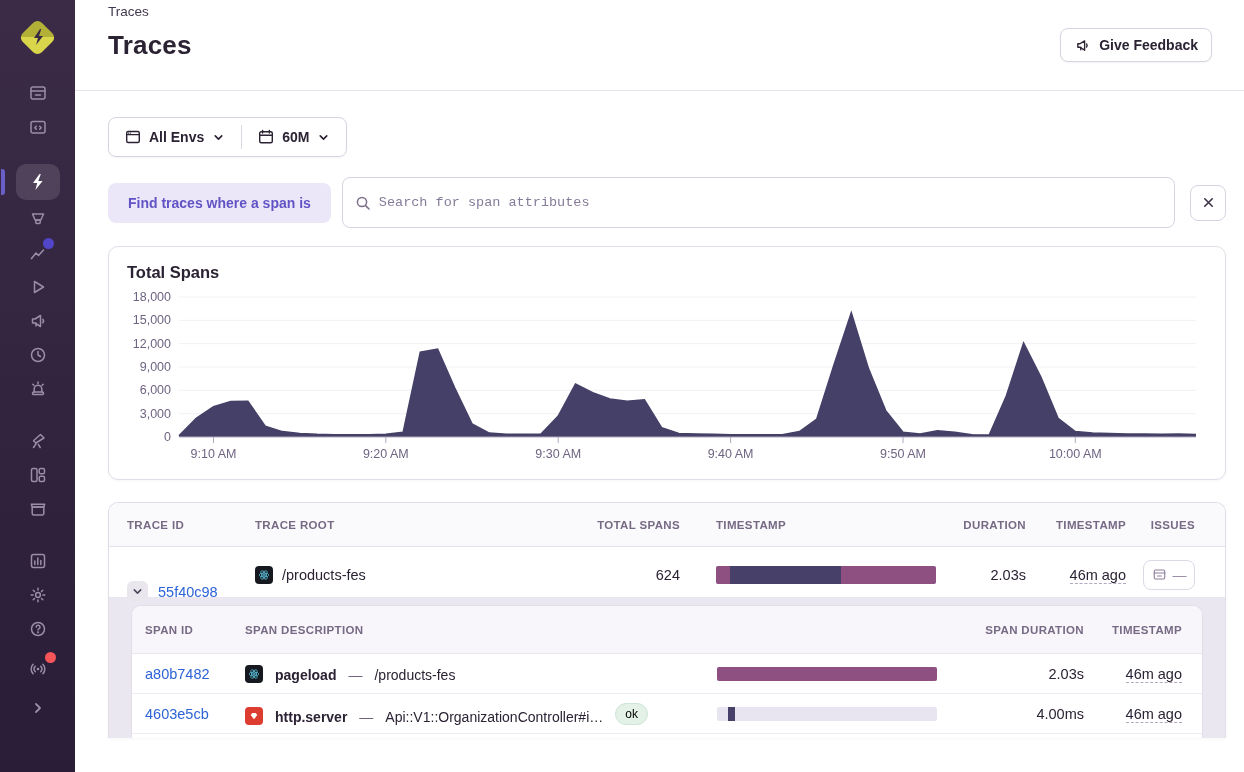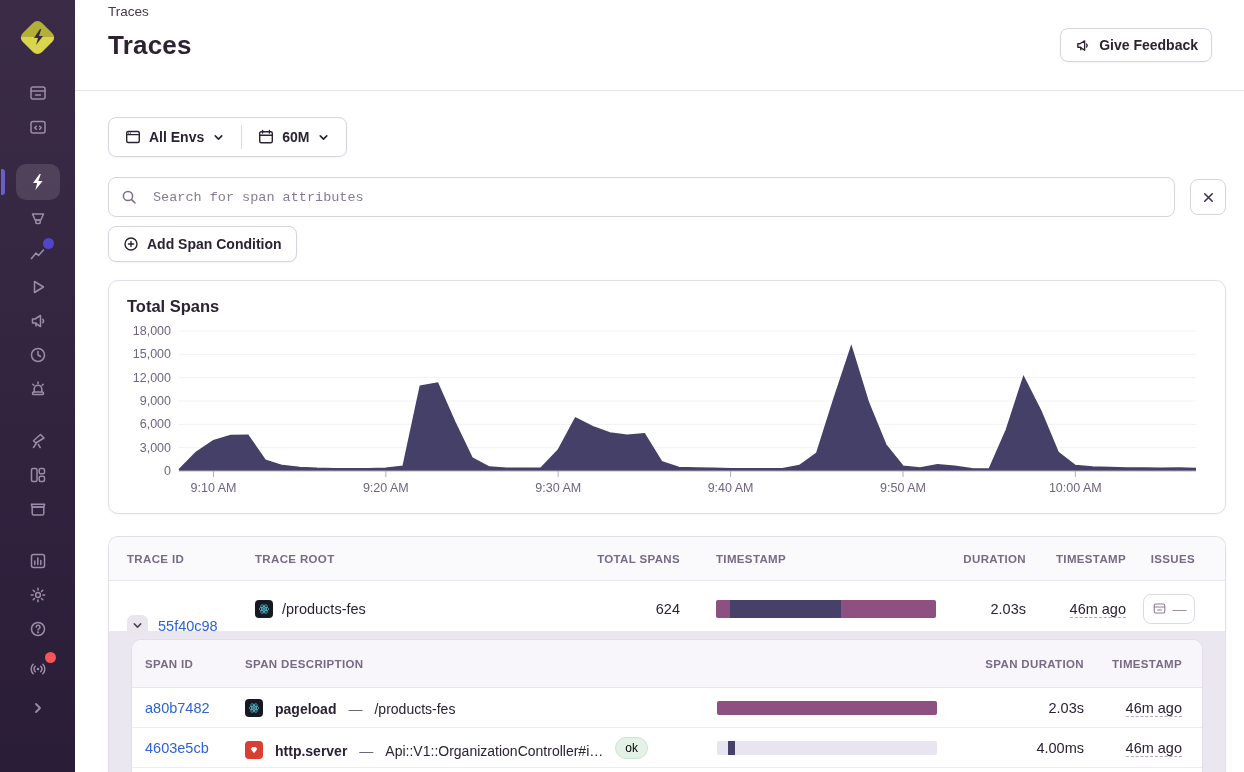--- a/index.html
+++ b/index.html
@@ -41,22 +41,22 @@
   .content { padding:26px 18px 0 33px; }
 
   .segmented { display:inline-flex; align-items:stretch; height:40px; border:1px solid #d9d3e0; border-radius:8px;
     box-shadow:0 1px 2px rgba(43,34,51,.05); }
   .segment { display:flex; align-items:center; gap:8px; padding:0 16px; font-weight:700; font-size:14px; cursor:pointer; }
   .seg-divider { width:1px; background:#ddd7e3; margin:7px 0; }
 
   .search-row { display:flex; align-items:center; margin-top:20px; }
   .find-pill { height:40px; display:flex; align-items:center; padding:0 20px; background:#ebe7f8; border-radius:8px;
     color:#6153c5; font-weight:700; font-size:14px; white-space:nowrap; }
-  .search-box { flex:1; height:40px; border:1px solid #d9d3e0; border-radius:8px;
-    display:flex; align-items:center; padding:0 12px; gap:16px; background:#fff; }
+  .search-box { flex:1; height:51px; margin-left:11px; border:1px solid #d9d3e0; border-radius:8px;
+    display:flex; align-items:center; padding:0 12px; gap:8px; background:#fff; }
   .search-box input { flex:1; border:none; outline:none; font-family:"Liberation Mono","DejaVu Sans Mono",monospace;
     font-size:13.5px; color:#2b2233; background:transparent; }
   .search-box input::placeholder { color:#867b97; }
   .close-btn { width:36px; height:36px; margin-left:15px; border:1px solid #d9d3e0; border-radius:8px; background:#fff;
     display:flex; align-items:center; justify-content:center; cursor:pointer; }
   .add-btn { height:36px; padding:0 14px; margin-top:9px; }
 
   
   .chart-card { position:relative; margin-top:18px; height:234px; border:1px solid #e2dde8; border-radius:10px;
     background:#fff; box-shadow:0 1px 3px rgba(43,34,51,.04); }
@@ -289,41 +289,35 @@
         </svg>
         <span>60M</span>
         <svg class="ic" width="13" height="13" viewBox="0 0 16 16" fill="none" stroke="#2b2233" stroke-width="2" stroke-linecap="round" stroke-linejoin="round">
           <path d="M4 6l4 4 4-4"></path>
         </svg>
       </div>
     </div>
 
     
     <div class="search-row">
+      <div class="find-pill">Find traces where a span is</div>
       <div class="search-box">
         <svg class="ic" width="16" height="16" viewBox="0 0 16 16" fill="none" stroke="#7a6e8a" stroke-width="1.5" stroke-linecap="round">
           <circle cx="7" cy="7" r="4.6"></circle>
             <path d="M10.6 10.6 14 14"></path>
         </svg>
         <input type="text" placeholder="Search for span attributes" style="">
       </div>
       <button class="close-btn">
         <svg class="ic" width="15" height="15" viewBox="0 0 16 16" fill="none" stroke="#3d3347" stroke-width="1.7" stroke-linecap="round">
           <path d="M4 4l8 8M12 4l-8 8"></path>
         </svg>
       </button>
     </div>
 
-    <button class="btn add-btn">
-      <svg class="ic" width="16" height="16" viewBox="0 0 16 16" fill="none" stroke="#2b2233" stroke-width="1.4" stroke-linecap="round">
-        <circle cx="8" cy="8" r="6"></circle>
-          <path d="M8 5.4v5.2M5.4 8h5.2"></path>
-      </svg>
-      <span>Add Span Condition</span>
-    </button>
 
     
     <div class="chart-card">
       <div class="chart-title">Total Spans</div>
       <div class="yaxis">
           <div class="ylab" style="top: -7px;">18,000</div>
           <div class="ylab" style="top: 16.3333px;">15,000</div>
           <div class="ylab" style="top: 39.6667px;">12,000</div>
           <div class="ylab" style="top: 63px;">9,000</div>
           <div class="ylab" style="top: 86.3333px;">6,000</div>

